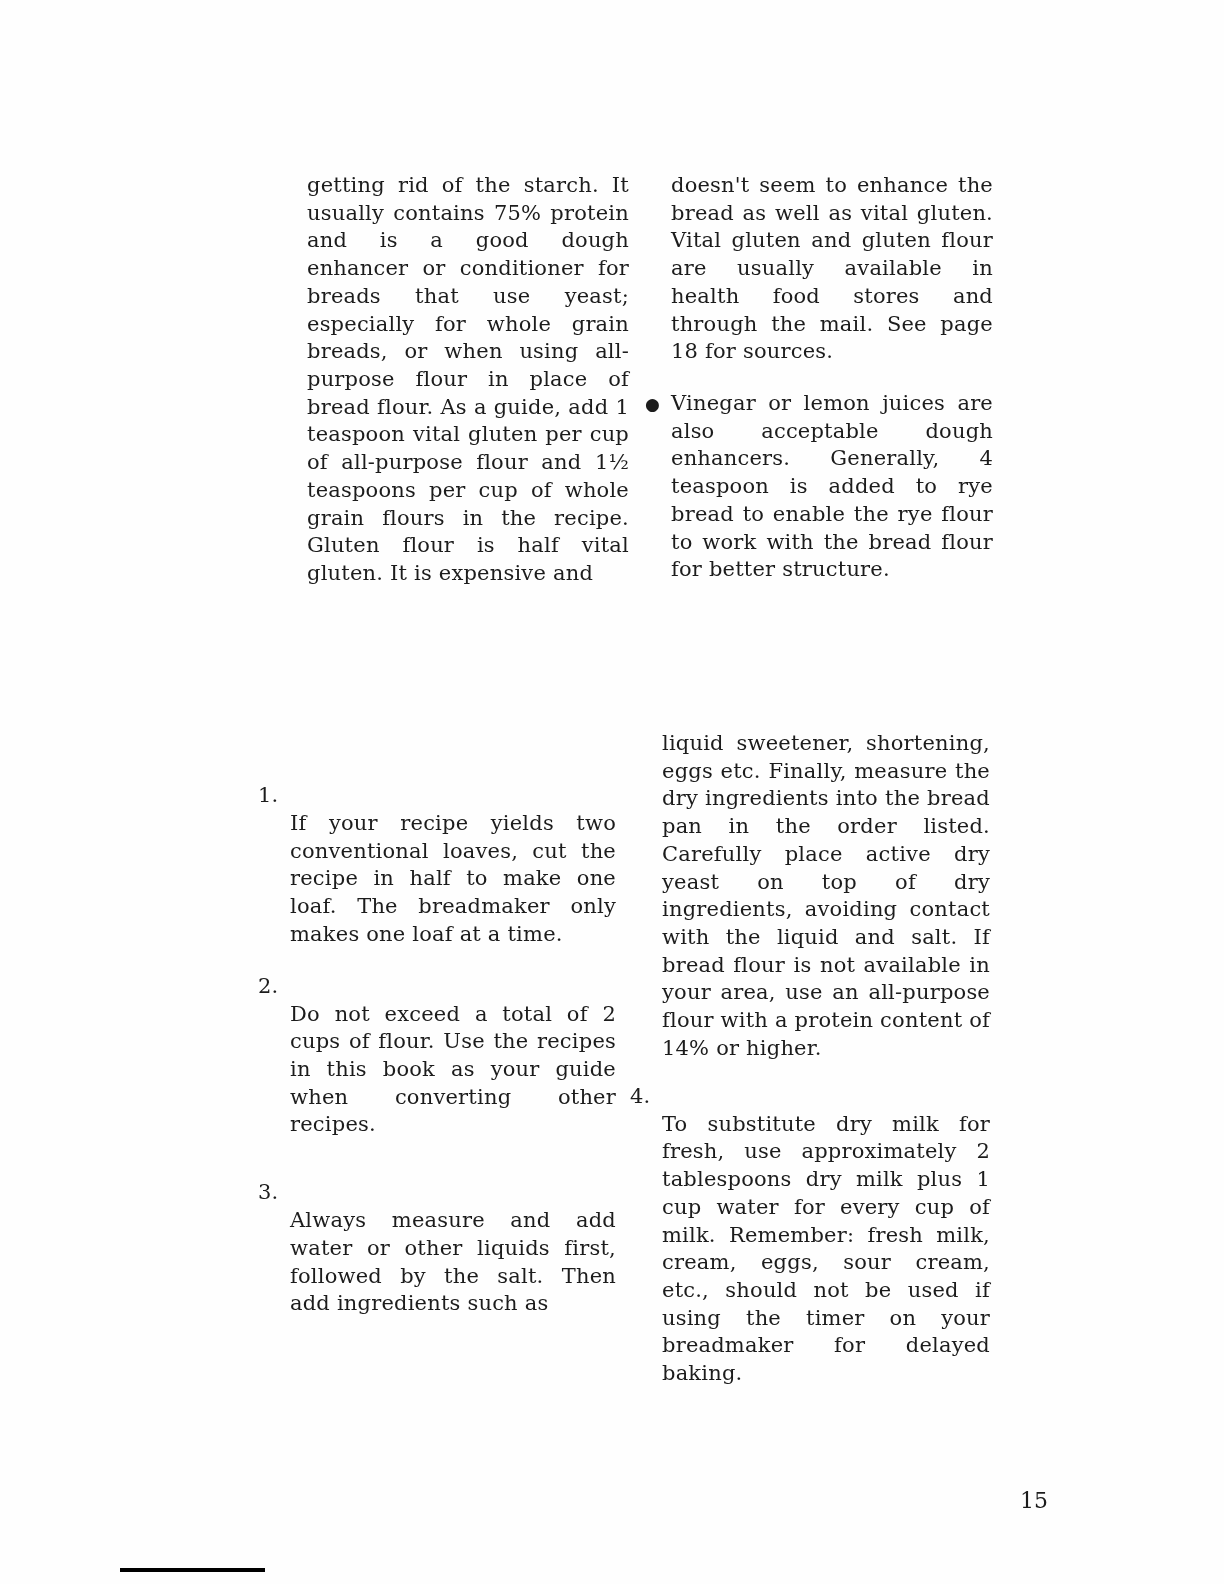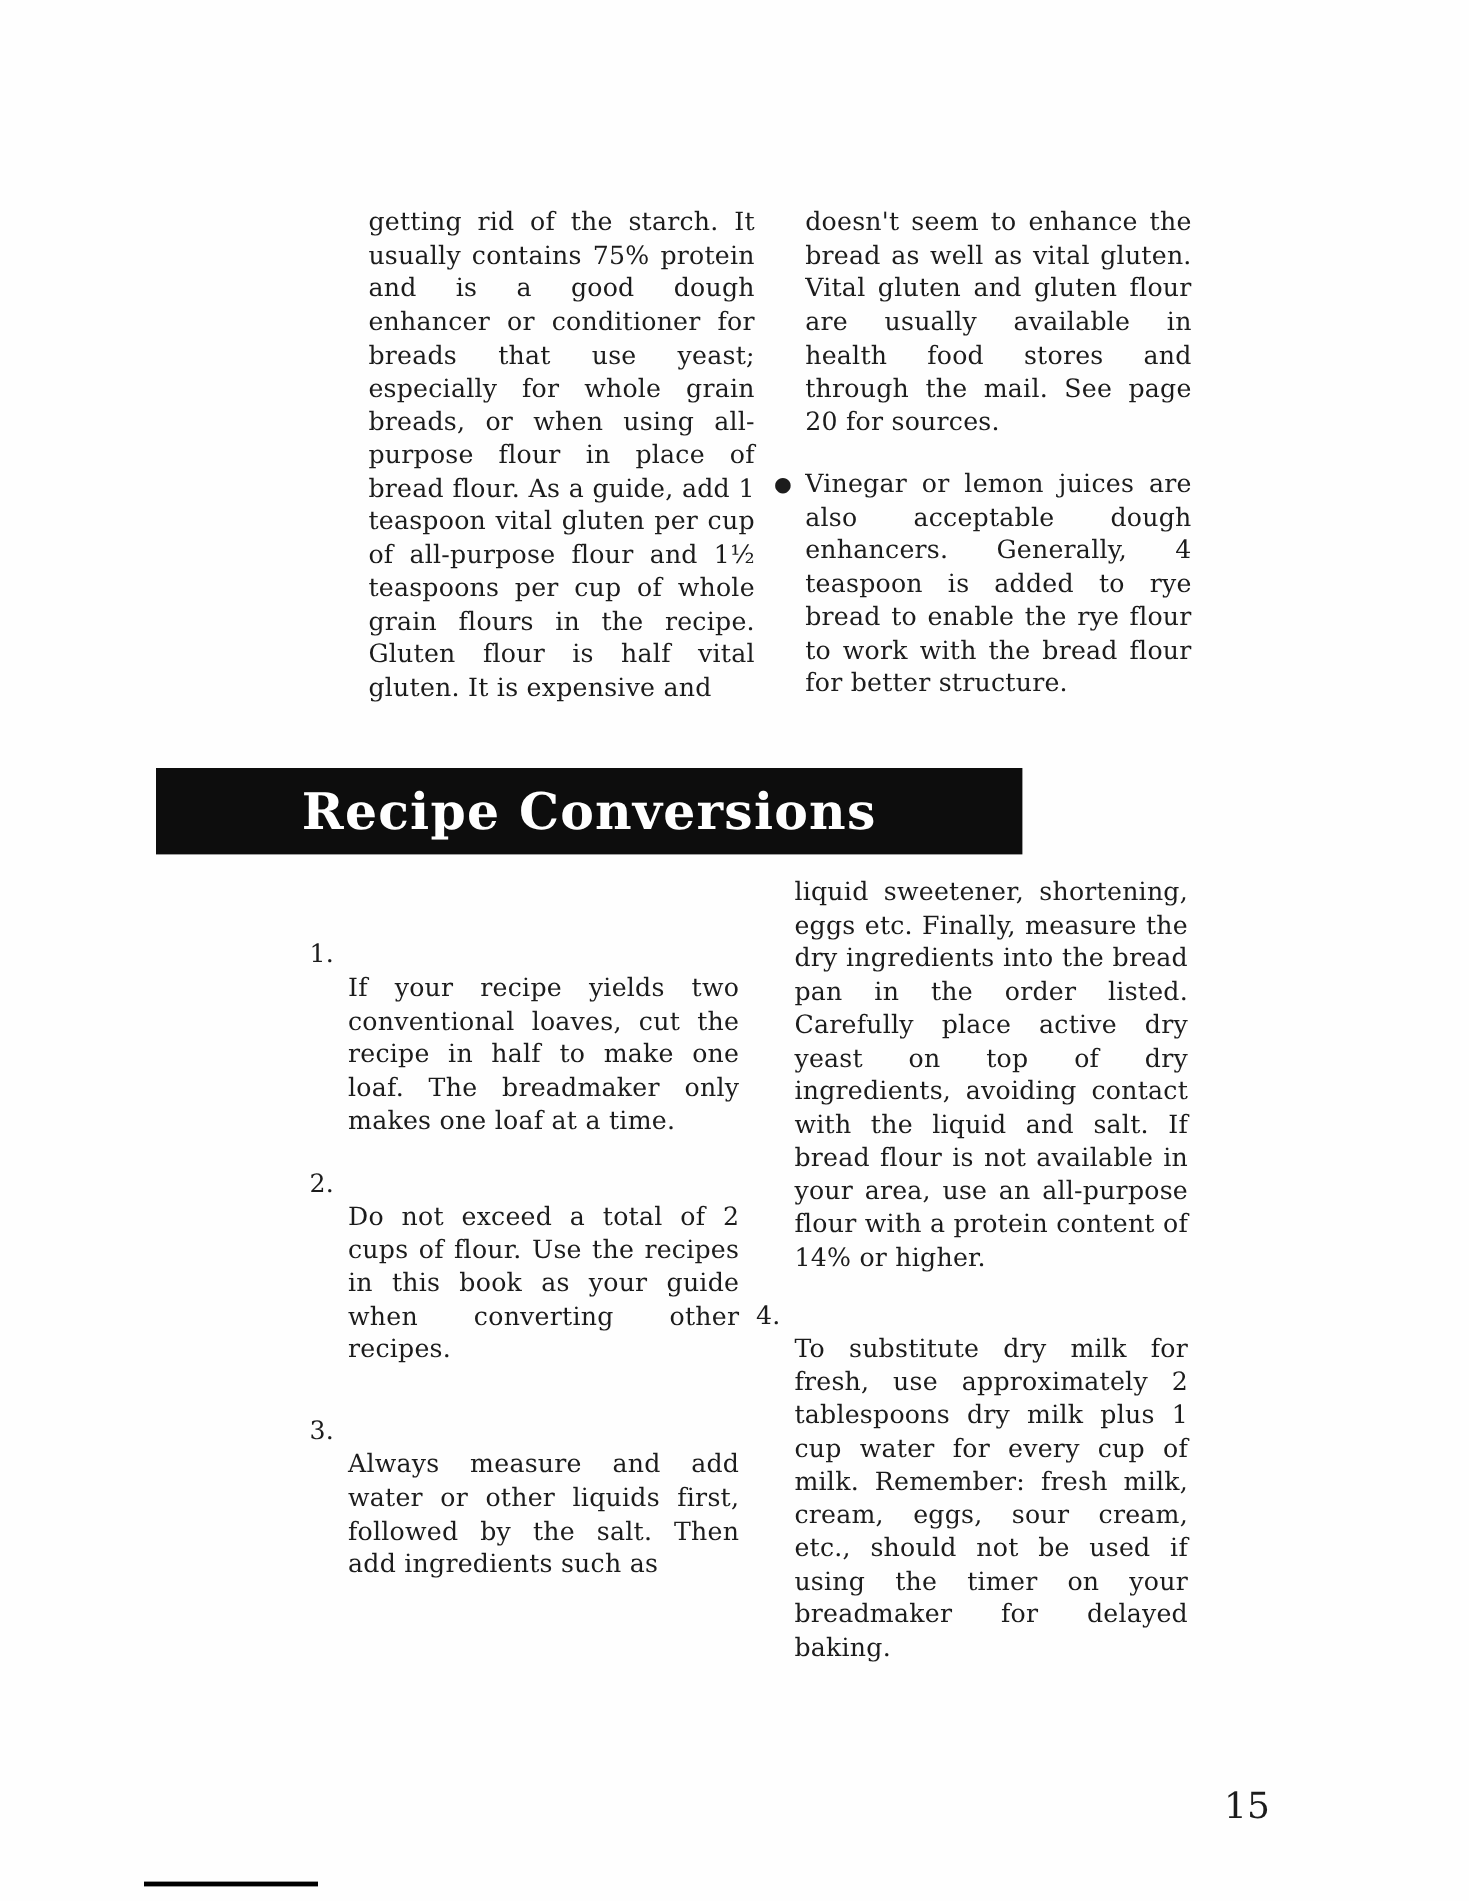--- a/index.html
+++ b/index.html
@@ -69,21 +69,21 @@
   }
   .tip-text {
     flex: 1;
     text-align: justify;
     margin-top: 28px;
   }
   .page-number {
     position: absolute;
     left: 1020px;
     top: 1488px;
-    font-size: 30px;
+    font-size: 22px;
   }
   .bottom-rule {
     position: absolute;
     left: 120px;
     top: 1568px;
     width: 145px;
     height: 4px;
     background: #000000;
   }
 </style>
@@ -91,31 +91,28 @@
 <body>
 
 <div class="page">
 
   <div class="col" style="left:307px; top:172px; width:322px;">
     <p class="para">getting rid of the starch. It usually contains 75% protein and is a good dough enhancer or conditioner for breads that use yeast; especially for whole grain breads, or when using all-purpose flour in place of bread flour. As a guide, add 1 teaspoon vital gluten per cup of all-purpose flour and 1½ teaspoons per cup of whole grain flours in the recipe. Gluten flour is half vital gluten. It is expensive and</p>
   </div>
 
   <div class="col" style="left:645px; top:172px; width:348px;">
     <div style="padding-left:26px;">
-      <p class="para">doesn't seem to enhance the bread as well as vital gluten. Vital gluten and gluten flour are usually available in health food stores and through the mail. See page 20 for sources.</p>
+      <p class="para">doesn't seem to enhance the bread as well as vital gluten. Vital gluten and gluten flour are usually available in health food stores and through the mail. See page 18 for sources.</p>
     </div>
     <div class="bullet-item">
       <span class="bullet-marker">●</span>
       <span class="bullet-text">Vinegar or lemon juices are also acceptable dough enhancers. Generally, 4 teaspoon is added to rye bread to enable the rye flour to work with the bread flour for better structure.</span>
     </div>
   </div>
 
-  <div class="banner">
-    <span class="banner-title">Recipe Conversions</span>
-  </div>
 
   <div class="col" style="left:258px; top:758px; width:358px;">
 
     <div class="tip">
       <span class="tip-num">1.</span>
       <span class="tip-text">If your recipe yields two conventional loaves, cut the recipe in half to make one loaf. The breadmaker only makes one loaf at a time.</span>
     </div>
 
     <div class="tip">
       <span class="tip-num">2.</span>

